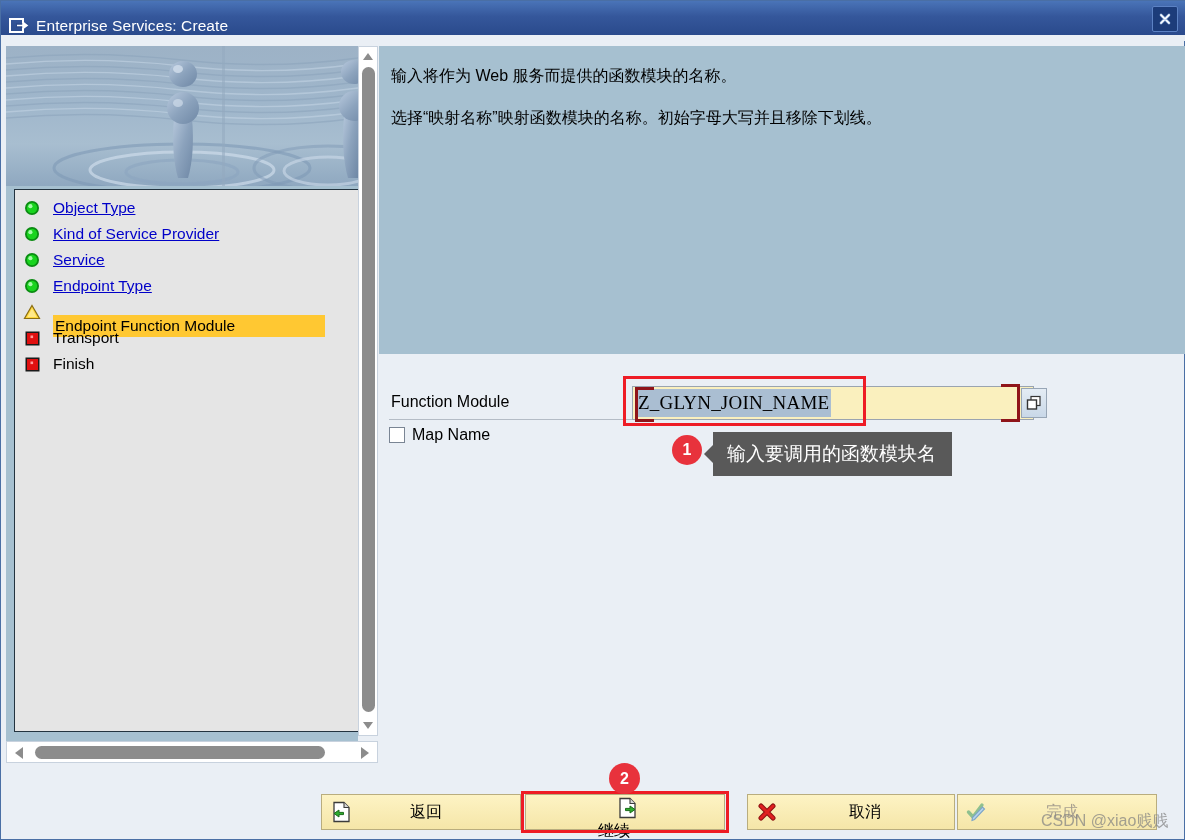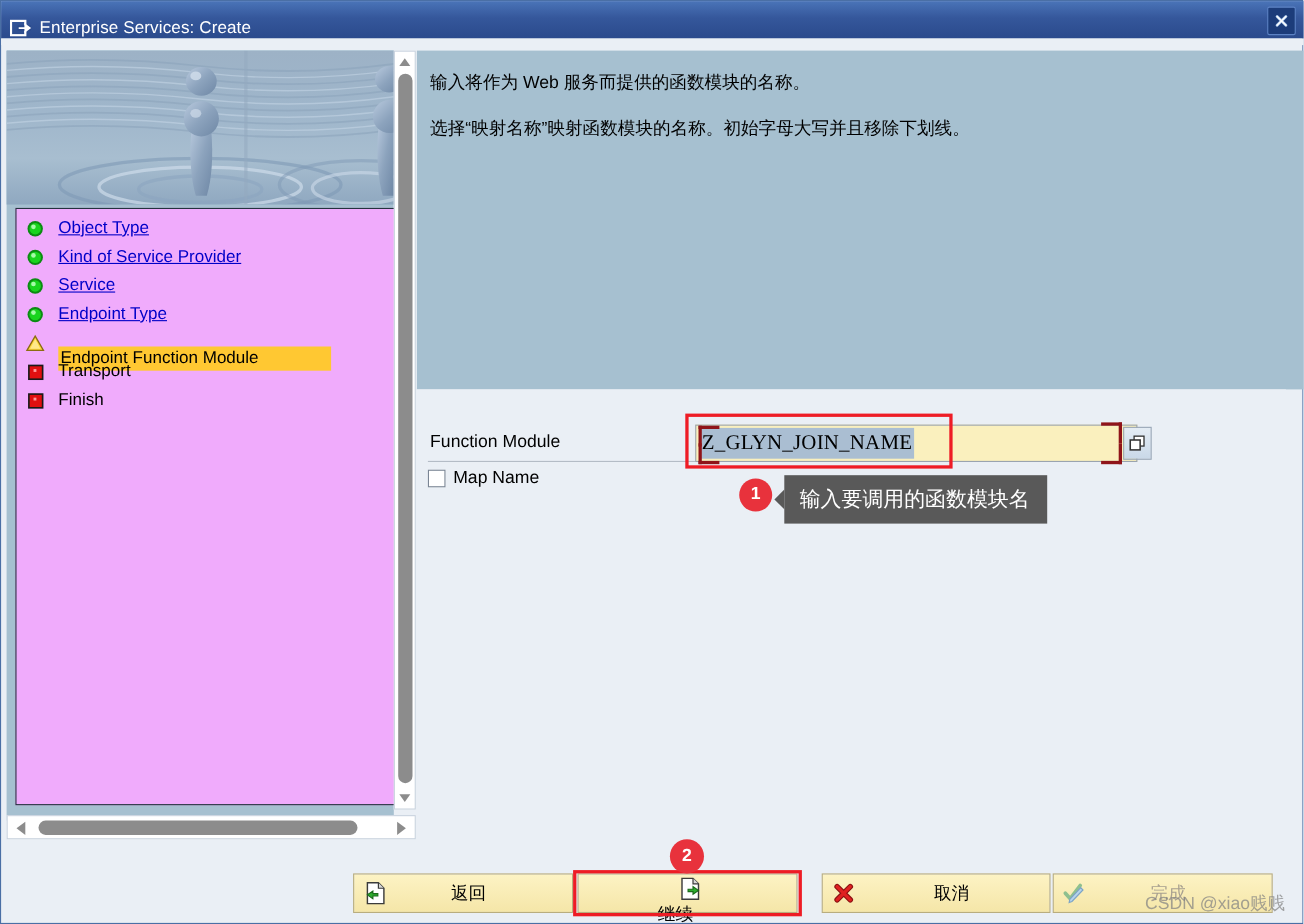--- a/index.html
+++ b/index.html
@@ -80,21 +80,21 @@
     width: 352px; height: 140px;
     overflow: hidden;
     background: #93aec6;
   }
   #banner-image svg { display:block; }
 
   #nav-list {
     position: absolute;
     left: 8px; top: 143px;
     width: 356px; height: 543px;
-    background: #f0abfc;
+    background: #e5e5e5;
     border: 1px solid #23333f;
     box-sizing: border-box;
     padding-top: 5px;
   }
   .nav-item {
     height: 26px;
     display: flex;
     align-items: center;
     padding-left: 6px;
     box-sizing: border-box;
@@ -118,21 +118,21 @@
     background: #ffc832;
     display: inline-block;
     padding: 1px 0 2px 0;
   }
   .nav-item.current {
     background: transparent;
   }
   .nav-item.current .nav-highlight {
     background: #ffc832;
     display: inline-block;
-    padding: 2px 66px 2px 2px;
+    padding: 2px 90px 2px 2px;
     margin-top: 28px;
   }
   .nav-item.pending .nav-label {
     color: #000000;
     text-decoration: none;
   }
 
   
   #left-vscroll {
     position: absolute;

